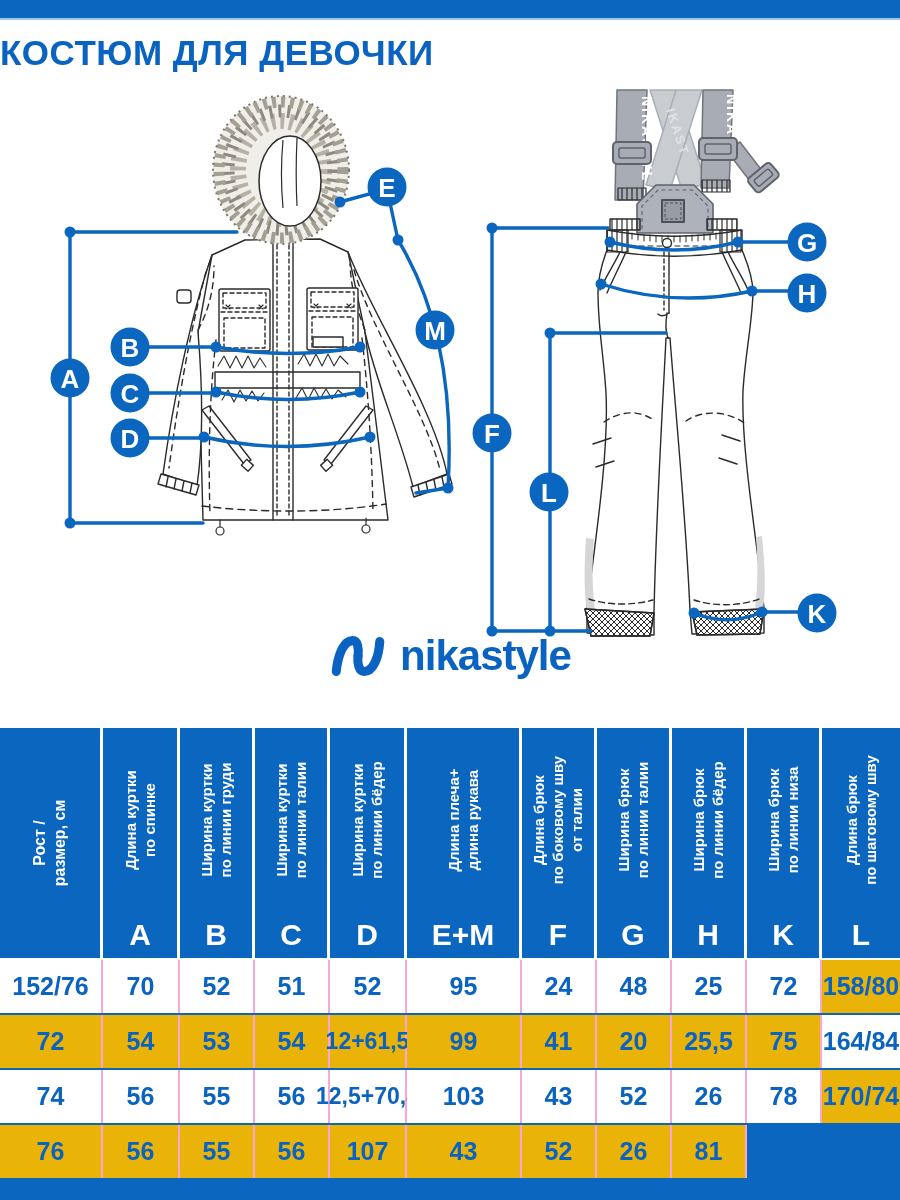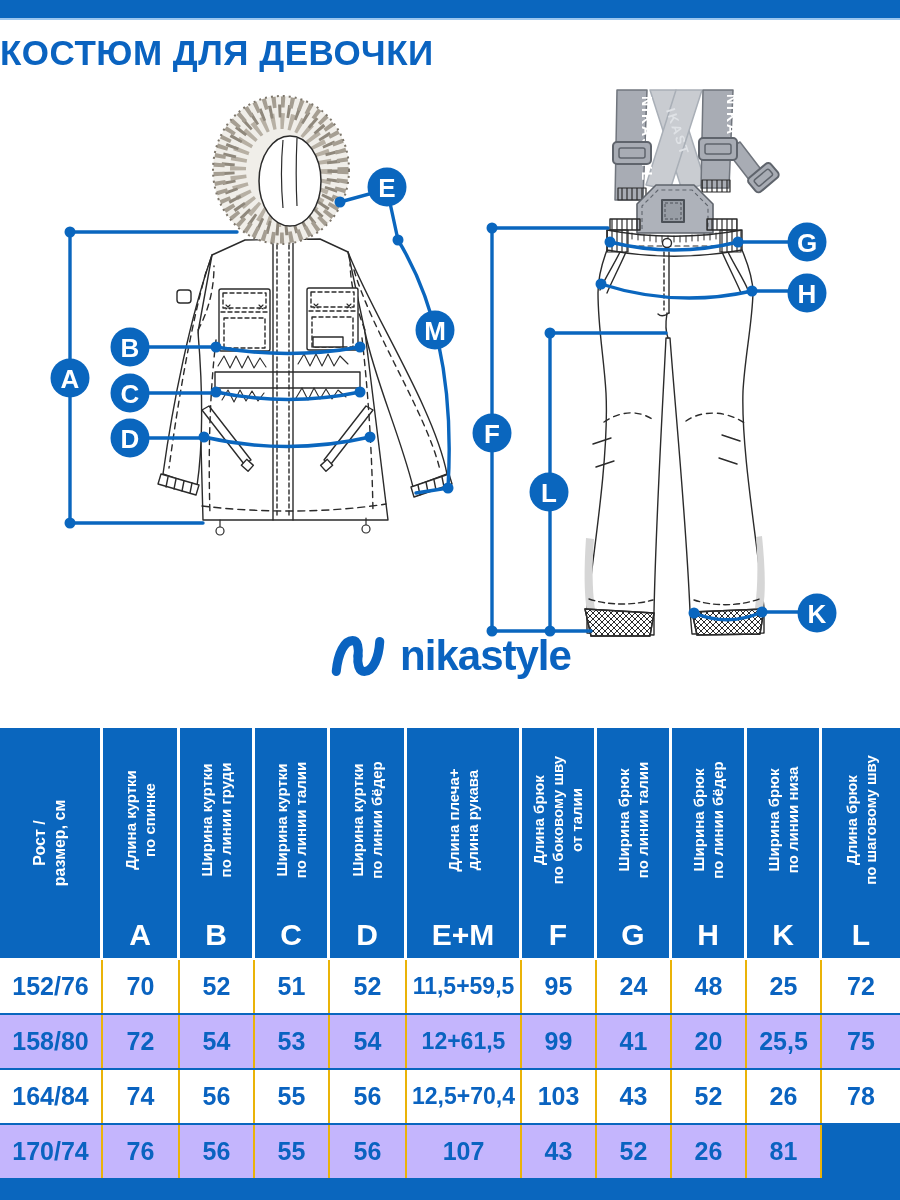--- a/index.html
+++ b/index.html
@@ -27,23 +27,23 @@
       transform:translate(-50%,-50%) rotate(-90deg);
       color:#ffffff;font-weight:bold;font-size:15px;line-height:1.28;
       text-align:center;white-space:pre-line;}
   .rot.size-head{width:215px;font-size:16px;}
   .hletter{height:46px;display:flex;align-items:center;justify-content:center;
       color:#ffffff;font-size:30px;font-weight:bold;}
   .tbody{display:grid;grid-template-columns:103px 77px 75px 75px 77px 115px 75px 75px 75px 75px 78px;
       grid-auto-rows:53px;row-gap:2px;background:#0A66BE;margin-top:2px;}
   .cell{background:#ffffff;display:flex;align-items:center;justify-content:center;
       font-size:25px;font-weight:bold;color:#0A63C0;box-sizing:border-box;
-      border-right:2px solid #eab308;white-space:nowrap;}
+      border-right:2px solid #f9a8d4;white-space:nowrap;}
   .cell:nth-child(11n){border-right:none;}
-  .cell.alt{background:#c4b5fd;}
+  .cell.alt{background:#eab308;}
   .cell.em{font-size:23px;}
   .footer-bar{position:absolute;left:0;bottom:0;width:900px;height:22px;background:#0A66BE;}
   svg text.strap{font-weight:bold;letter-spacing:2px;}
 </style>
 </head>
 <body>
 
 <div class="topbar"></div>
 <div class="topbar-accent"></div>
 
@@ -423,21 +423,20 @@
     </div>
   </div>
 
   <div class="tbody">
 
     <div class="cell">152/76</div>
     <div class="cell">70</div>
     <div class="cell">52</div>
     <div class="cell">51</div>
     <div class="cell">52</div>
-    <div class="cell em">11,5+59,5</div>
     <div class="cell">95</div>
     <div class="cell">24</div>
     <div class="cell">48</div>
     <div class="cell">25</div>
     <div class="cell">72</div>
 
     <div class="cell alt">158/80</div>
     <div class="cell alt">72</div>
     <div class="cell alt">54</div>
     <div class="cell alt">53</div>

